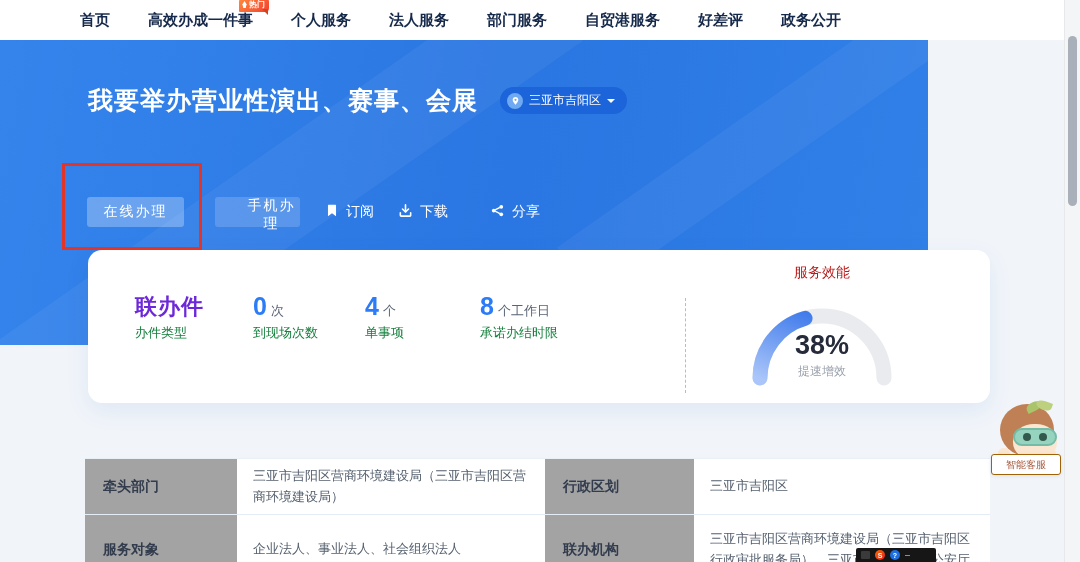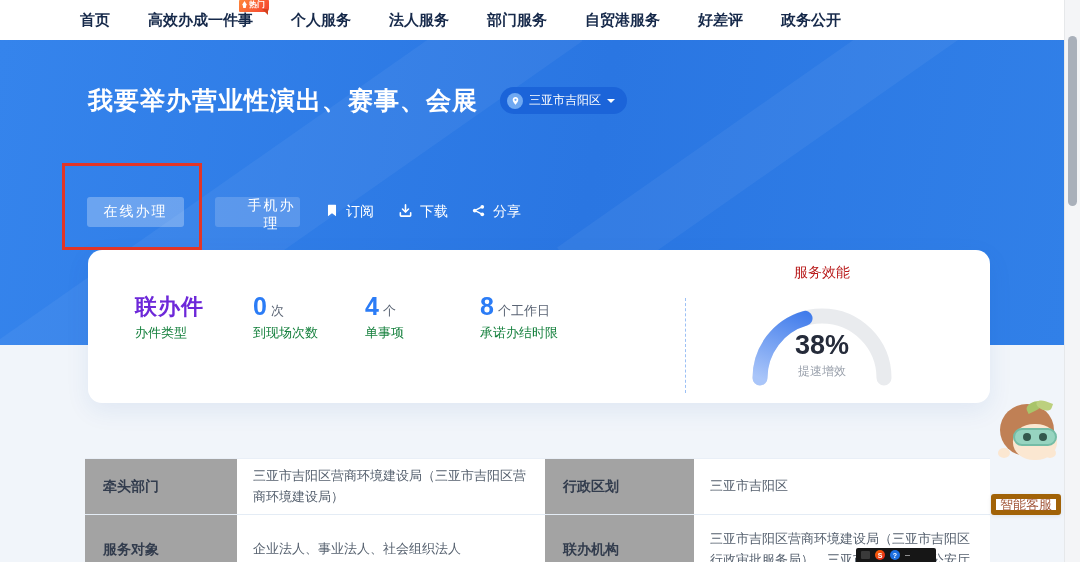--- a/index.html
+++ b/index.html
@@ -14,40 +14,40 @@
   .nav-item { font-size:15px; font-weight:700; color:#16294a; cursor:pointer; position:relative; white-space:nowrap; }
   .hot-badge { position:absolute; top:-13px; right:-16px; height:14px; padding:0 4px 0 3px;
                background:linear-gradient(135deg,#ff8a3c,#f4402e); border-radius:4px 4px 4px 1px;
                color:#fff; font-size:8px; font-weight:700; line-height:14px; display:flex; align-items:center; gap:2px; }
   .hot-badge:after { content:""; position:absolute; right:1px; bottom:-3px; border:3px solid transparent;
                border-top-color:#d4431f; border-right-color:#d4431f; width:0; height:0; }
   .flame { display:inline-block; width:5px; height:7px; background:#fff;
            clip-path:polygon(50% 0,90% 45%,75% 100%,25% 100%,10% 45%); }
 
   
-  .hero { position:absolute; left:0; top:40px; width:1064px; height:305px; overflow:hidden;
+  .hero { position:absolute; left:0; top:40px; width:928px; height:305px; overflow:hidden;
           background:linear-gradient(100deg,#3584ec 0%,#2a76e2 55%,#3180e8 100%); }
   .streak { position:absolute; background:rgba(255,255,255,0.05); transform:rotate(-35deg); }
   .streak.s1 { width:700px; height:90px; left:-80px; top:120px; }
   .streak.s2 { width:600px; height:60px; left:520px; top:30px; }
   .hero-title-row { position:absolute; left:88px; top:44px; display:flex; align-items:center; gap:22px; }
   .hero-title { font-size:25px; font-weight:700; color:#ffffff; letter-spacing:1px; white-space:nowrap; }
   .region-pill { display:inline-flex; align-items:center; gap:6px; height:27px; padding:0 12px 0 7px;
                  background:#1b64d9; border-radius:14px; color:#fff; font-size:12px; cursor:pointer; }
   .pin-circle { width:16px; height:16px; border-radius:50%; background:#6fa9f2; display:flex; align-items:center; justify-content:center; }
   .caret-down { width:0; height:0; border:4px solid transparent; border-top-color:#fff; margin-top:4px; }
 
   .btn-row { position:absolute; left:0; top:157px; width:100%; height:30px; }
   .hero-btn { position:absolute; top:0; height:30px; border:none; border-radius:3px; color:#fff;
               font-size:14px; letter-spacing:2px; cursor:pointer; font-family:inherit; }
   .btn-online { left:87px; width:97px; background:rgba(255,255,255,0.28); }
   .btn-mobile { left:215px; width:85px; background:rgba(255,255,255,0.17);padding-left:28px; }
   .hero-action { position:absolute; top:0; height:30px; display:flex; align-items:center; gap:7px;
                  color:#fff; font-size:14px; cursor:pointer; background:none; border:none; font-family:inherit; }
-  .act-subscribe { left:325px; } .act-download { left:398px; } .act-share { left:471px; }
+  .act-subscribe { left:325px; } .act-download { left:398px; } .act-share { left:490px; }
 
   
   .red-annotation { position:absolute; left:62px; top:163px; width:140px; height:87px;
                     border:3px solid #e23527; z-index:50; pointer-events:none; }
 
   
   .stats-card { position:absolute; left:88px; top:250px; width:902px; height:153px; background:#fff;
                 border-radius:14px; box-shadow:0 8px 24px rgba(30,80,160,0.08); z-index:10; }
   .stat { position:absolute; top:0; }
   .stat .num-row { position:absolute; top:42px; white-space:nowrap; }
@@ -81,22 +81,22 @@
              background:#a9c46a; transform:rotate(-25deg); }
   .m-leaf2 { position:absolute; left:36px; top:-3px; width:16px; height:9px; border-radius:50% 0 50% 50%;
              background:#bcd07e; transform:rotate(20deg); }
   .m-face { position:absolute; left:13px; top:20px; width:44px; height:36px; border-radius:48%; background:#fbe7d1; }
   .m-goggles { position:absolute; left:13px; top:24px; width:44px; height:18px; border-radius:9px;
                background:#97d4c0; border:2px solid #74bca6; display:flex; align-items:center; justify-content:center; gap:8px; }
   .m-eye { width:8px; height:8px; border-radius:50%; background:#33584c; }
   .m-hand { position:absolute; top:44px; width:12px; height:10px; border-radius:50%; background:#fbe7d1; }
   .m-hand.l { left:-2px; } .m-hand.r { right:-2px; }
   .assistant-label { position:absolute; left:-1px; top:58px; width:70px; height:21px; background:#fff;
-                     border:5px solid #a16207; border-radius:3px; box-shadow:0 1px 4px rgba(0,0,0,0.08);
-                     font-size:13px; color:#a4593d; display:flex; align-items:center; justify-content:center;margin-top:40px; }
+                     border:1px solid #a16207; border-radius:3px; box-shadow:0 1px 4px rgba(0,0,0,0.08);
+                     font-size:10px; color:#a4593d; display:flex; align-items:center; justify-content:center; }
 
   
   .ime-bar { position:absolute; left:856px; top:548px; width:80px; height:14px; background:#161616;
              border-radius:2px 2px 0 0; display:flex; align-items:center; gap:5px; padding:0 5px; z-index:40; }
   .ime-grid { width:9px; height:8px; background:#3a3a3a; border-radius:1px; }
   .ime-round { width:10px; height:10px; border-radius:50%; color:#fff; font-size:7px; font-weight:700;
                display:flex; align-items:center; justify-content:center; cursor:pointer; }
   .ime-s { background:linear-gradient(135deg,#ff6a00,#e02020); }
   .ime-q { background:#1d6fe0; }
   .ime-min { color:#cfcfcf; font-size:9px; line-height:14px; cursor:pointer; }

